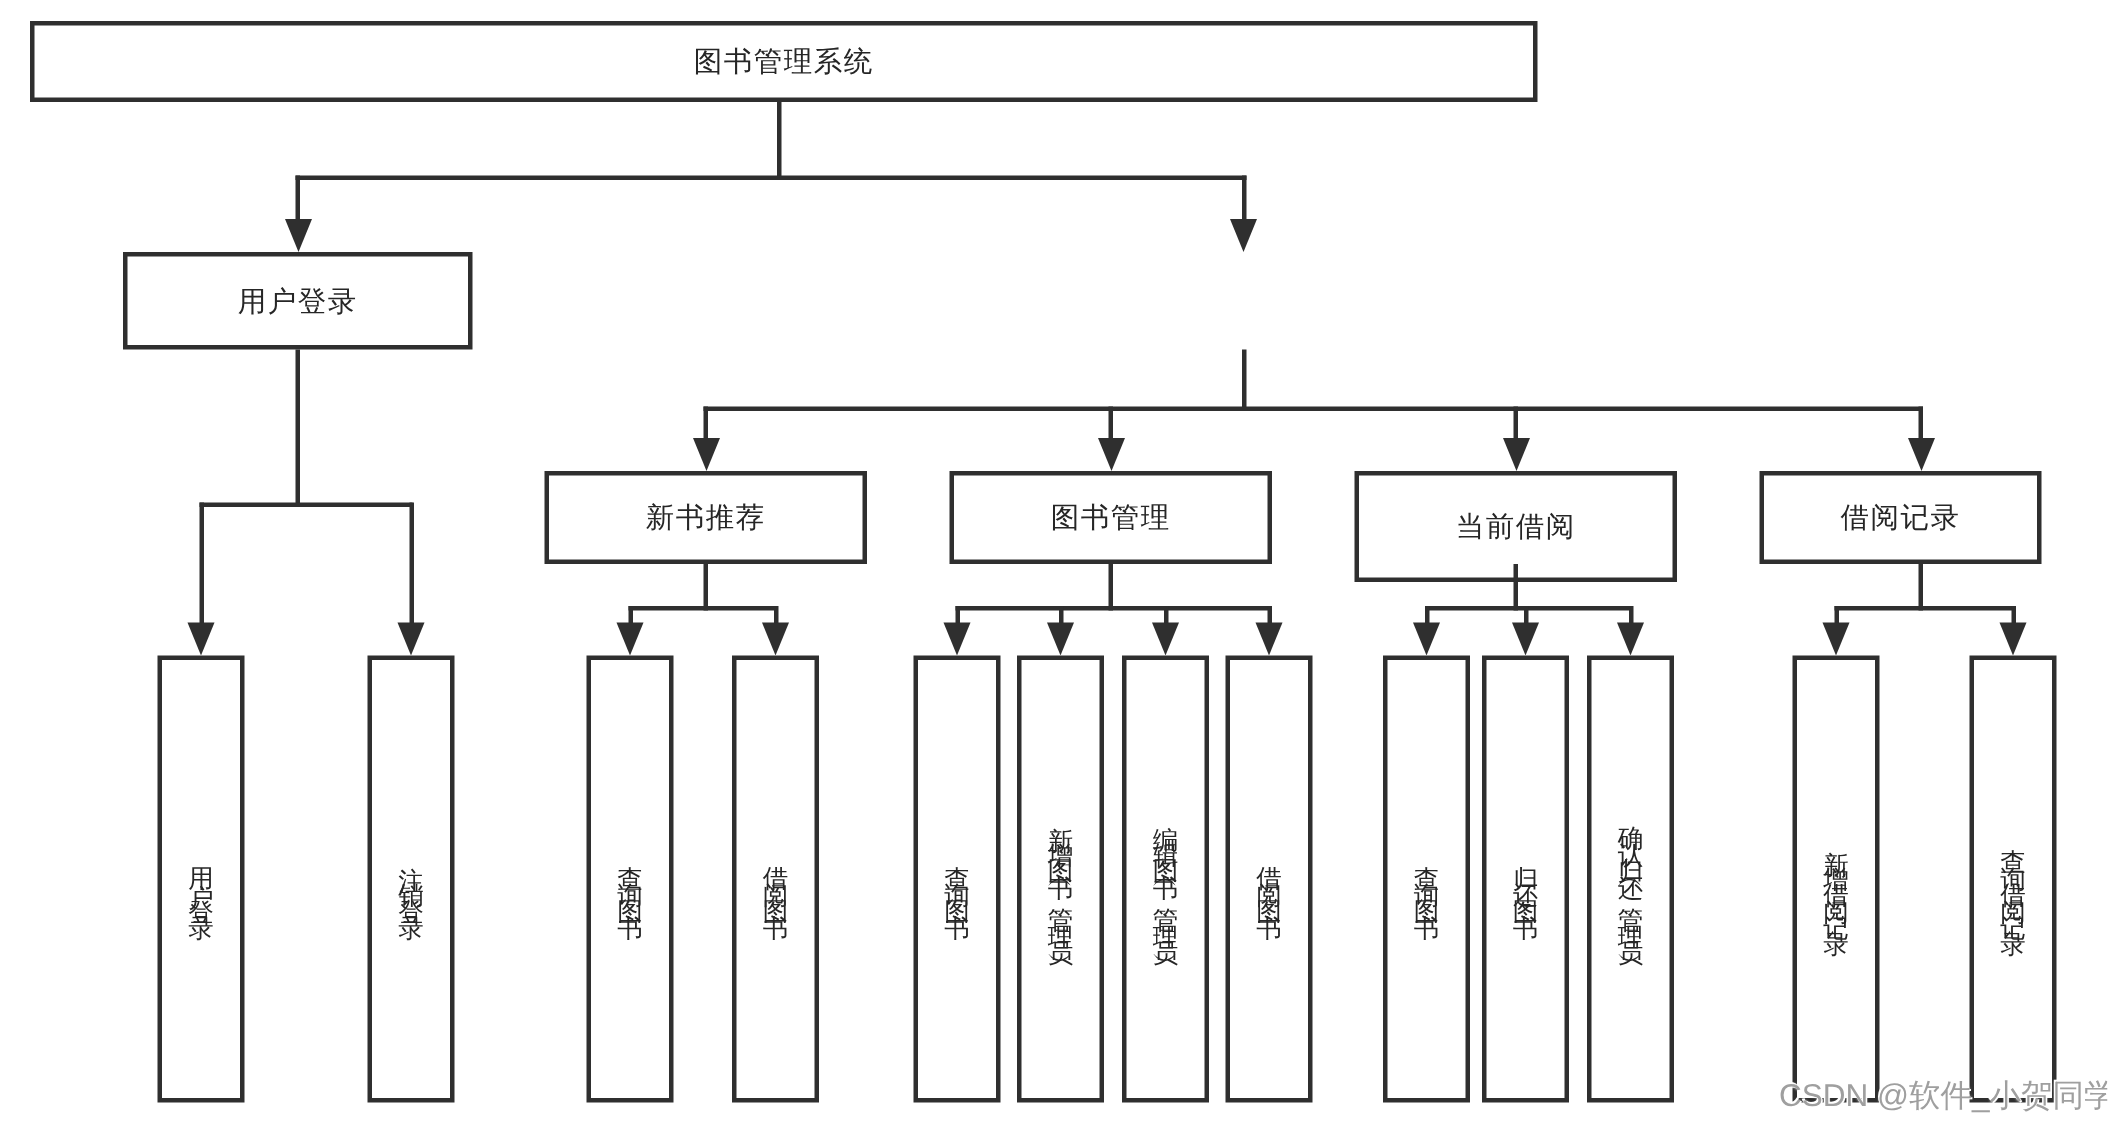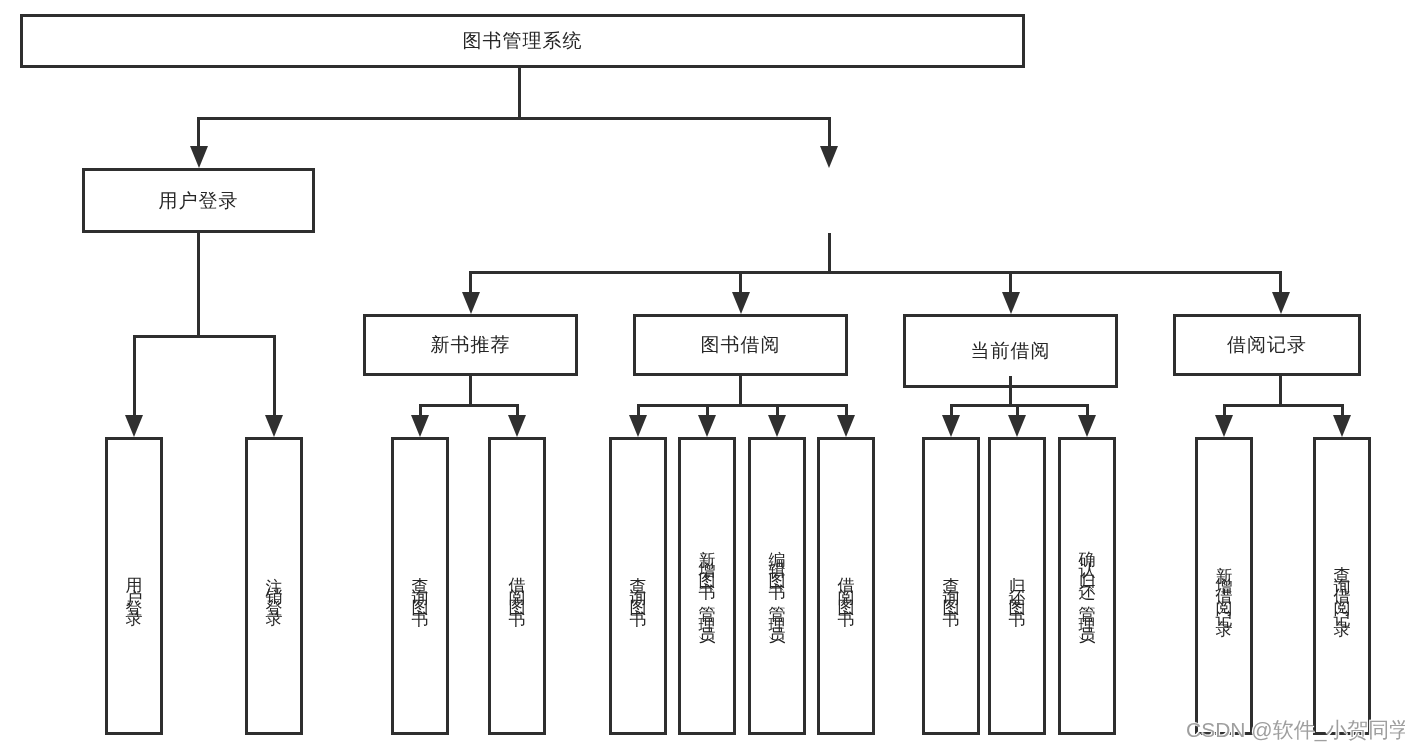--- a/index.html
+++ b/index.html
@@ -90,21 +90,21 @@
   <div class="vl" style="left:1279px;top:271px;height:26px"></div>
   <div class="arrow" style="left:462px;top:292px"></div>
   <div class="arrow" style="left:732px;top:292px"></div>
   <div class="arrow" style="left:1002px;top:292px"></div>
   <div class="arrow" style="left:1272px;top:292px"></div>
 
   <div class="node hnode" style="left:363px;top:314px;width:215px;height:62px">
     <span>新书推荐</span>
   </div>
   <div class="node hnode" style="left:633px;top:314px;width:215px;height:62px">
-    <span>图书借阅</span>
+    <span>图书管理</span>
   </div>
   <div class="node hnode" style="left:903px;top:314px;width:215px;height:74px">
     <span>当前借阅</span>
   </div>
   <div class="node hnode" style="left:1173px;top:314px;width:188px;height:62px">
     <span>借阅记录</span>
   </div>
 
   <div class="vl" style="left:469px;top:376px;height:31px"></div>
   <div class="hl" style="left:419px;top:404px;width:99px"></div>

